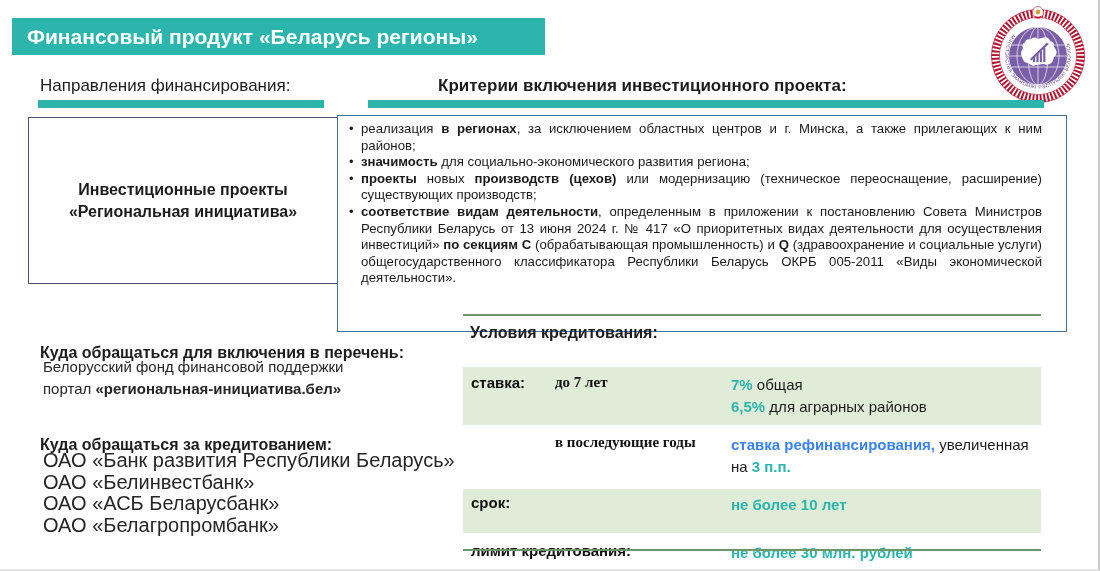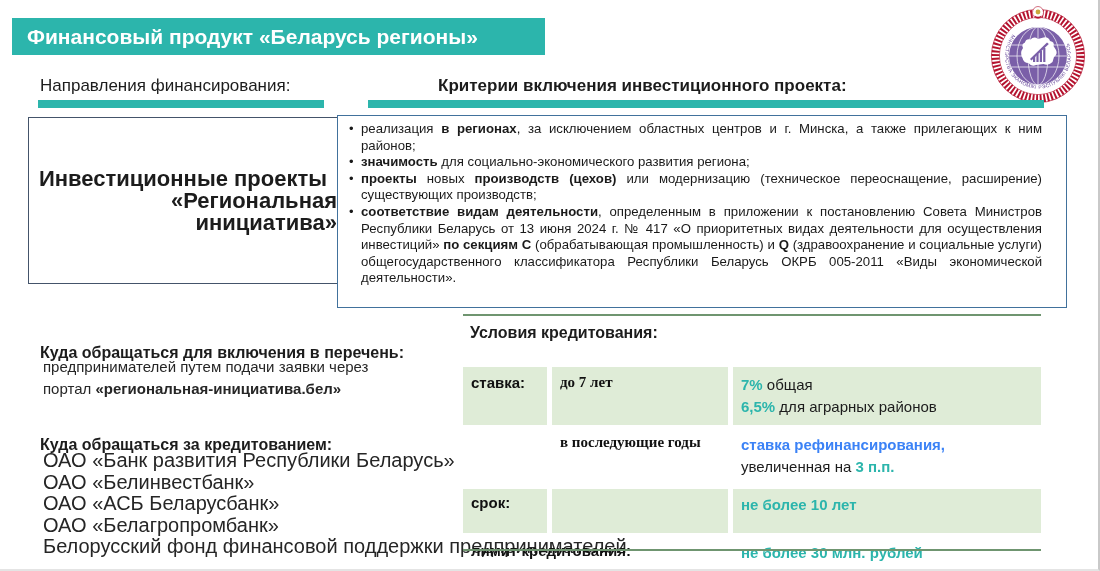--- a/index.html
+++ b/index.html
@@ -15,40 +15,40 @@
   
   .h-dir{position:absolute;left:40px;top:76px;font-size:17px;font-weight:normal;white-space:nowrap;}
   .h-crit{position:absolute;left:402px;top:76px;font-size:17px;font-weight:bold;white-space:nowrap;margin-left:36px;}
   .bar{position:absolute;height:8px;background:#2cb5ac;top:100px;}
   .bar-dir{left:38px;width:286px;}
   .bar-crit{left:368px;width:676px;}
   
   .dir-box{position:absolute;left:28px;top:117px;width:309px;height:167px;
            border:1px solid #44546a;border-right:none;box-sizing:border-box;
            display:flex;flex-direction:column;justify-content:center;align-items:center;
-           text-align:right;font-size:22px;font-weight:bold;line-height:22px;}
-  .crit-box{position:absolute;left:337px;top:115px;width:730px;height:193px;
+           text-align:left;font-size:16px;font-weight:bold;line-height:22px;}
+  .crit-box{position:absolute;left:337px;top:115px;width:730px;height:217px;
             border:1px solid #41719c;box-sizing:border-box;padding:5px 24px 4px 6px;}
   ul.crit{margin:0;padding:0;list-style:none;font-size:13.2px;line-height:16.6px;
           text-align:justify;color:#1a1a1a;}
   ul.crit li{position:relative;padding-left:17px;}
   ul.crit li::before{content:"•";position:absolute;left:5px;top:0;font-size:13px;}
   
   .sub-h{position:absolute;font-size:16px;font-weight:bold;white-space:nowrap;}
   .sub-h.incl{left:40px;top:318px;margin-top:26px;}
   .sub-h.cred{left:40px;top:436px;}
   .fund-par{position:absolute;left:43px;top:356px;width:400px;font-size:15px;line-height:21.5px;color:#262626;}
   .banks{position:absolute;left:43px;top:450px;font-size:20px;line-height:21.5px;color:#262626;}
   
   .rule{position:absolute;left:463px;width:578px;height:2px;background:#6f9570;}
   .rule-top{top:314px;}
   .rule-bottom{top:549px;}
   .cond-h{position:absolute;left:470px;top:324px;font-size:16px;font-weight:bold;white-space:nowrap;text-align:right;}
   .cond-table{position:absolute;left:463px;top:367px;width:578px;font-size:15px;}
-  .crow{display:grid;grid-template-columns:84px 176px 1fr;column-gap:5px;margin-bottom:4px;}
+  .crow{display:grid;grid-template-columns:84px 176px 1fr;margin-bottom:4px;}
   .cell{padding:7px 6px 7px 8px;box-sizing:border-box;}
   .cell.green{background:#dfecd7;}
   .lbl{font-weight:bold;color:#111;}
   .subl{font-weight:bold;color:#111;font-family:Liberation Serif, serif;}
   .val{line-height:22px;}
   .r1 .cell{min-height:53px;}
   .r2 .cell{min-height:46px;padding-top:5px;}
   .r3 .cell{min-height:28px;padding-top:5px;padding-bottom:17px;}
   .r4 .cell{min-height:28px;padding-top:5px;}
   .r4 .lbl-span{grid-column:1 / span 2;}
@@ -110,31 +110,30 @@
     <ul class="crit">
       <li><span>реализация </span><span style="font-weight: bold;">в регионах</span><span>, за исключением областных центров и г. Минска, а также прилегающих к ним районов;</span></li>
       <li><span style="font-weight: bold;">значимость</span><span> для социально-экономического развития региона;</span></li>
       <li><span style="font-weight: bold;">проекты</span><span> новых </span><span style="font-weight: bold;">производств (цехов)</span><span> или модернизацию (техническое переоснащение, расширение) существующих производств;</span></li>
       <li><span style="font-weight: bold;">соответствие видам деятельности</span><span>, определенным в приложении к постановлению Совета Министров Республики Беларусь от 13 июня 2024 г. № 417 «О приоритетных видах деятельности для осуществления инвестиций» </span><span style="font-weight: bold;">по секциям C</span><span> (обрабатывающая промышленность) и </span><span style="font-weight: bold;">Q</span><span> (здравоохранение и социальные услуги) общегосударственного классификатора Республики Беларусь ОКРБ 005-2011 «Виды экономической деятельности».</span></li>
     </ul>
   </div>
 
   <div class="sub-h incl">Куда обращаться для включения в перечень:</div>
   <div class="fund-par">
-    <div>предпринимателей путем подачи заявки через</div>
+    <div>Белорусский фонд финансовой поддержки</div>
     <div><span>портал </span><span style="font-weight: bold;">«региональная-инициатива.бел»</span></div>
   </div>
 
   <div class="sub-h cred">Куда обращаться за кредитованием:</div>
   <div class="banks">
     <div>ОАО «Банк развития Республики Беларусь»</div>
     <div>ОАО «Белинвестбанк»</div>
     <div>ОАО «АСБ Беларусбанк»</div>
     <div>ОАО «Белагропромбанк»</div>
-    <div>Белорусский фонд финансовой поддержки предпринимателей</div>
   </div>
 
   <div class="rule rule-top"></div>
   <div class="cond-h">Условия кредитования:</div>
 
   <div class="cond-table">
     <div class="crow r1">
       <div class="cell green lbl">ставка:</div>
       <div class="cell green subl">до 7 лет</div>
       <div class="cell green val">

